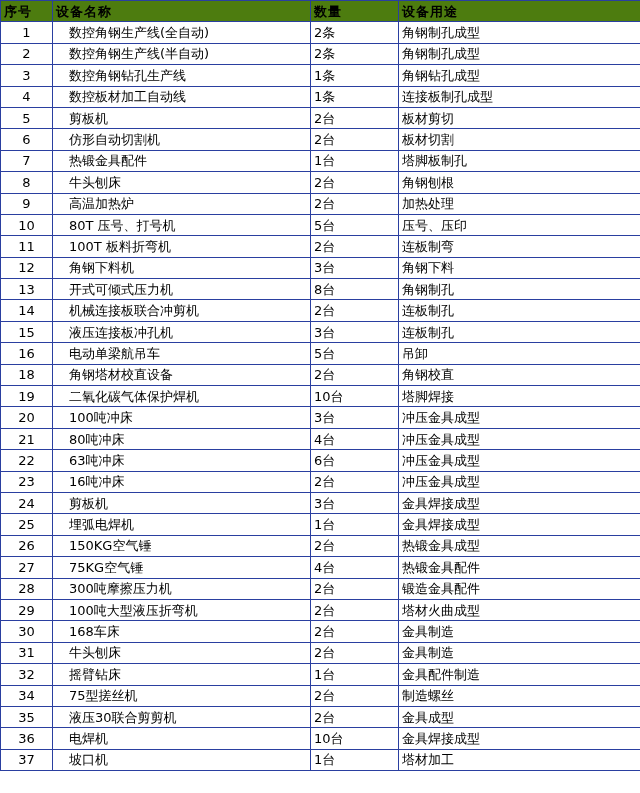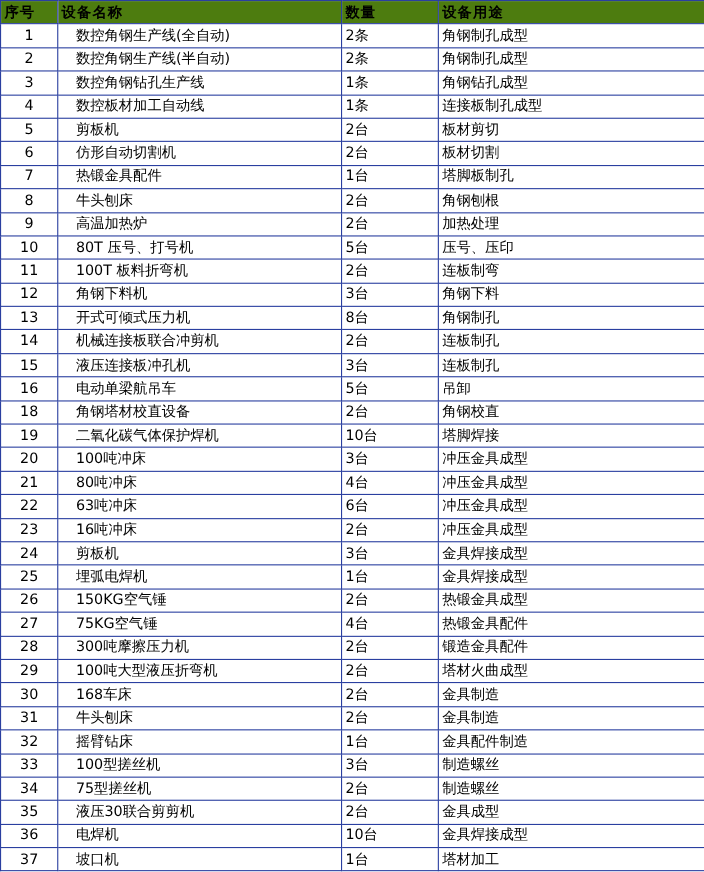--- a/index.html
+++ b/index.html
@@ -261,26 +261,20 @@
           <td class="qty">2台</td>
           <td class="use">金具制造</td>
         </tr>
         <tr>
           <td class="idx">32</td>
           <td class="name">摇臂钻床</td>
           <td class="qty">1台</td>
           <td class="use">金具配件制造</td>
         </tr>
         <tr>
-          <td class="idx">33</td>
-          <td class="name">100型搓丝机</td>
-          <td class="qty">3台</td>
-          <td class="use">制造螺丝</td>
-        </tr>
-        <tr>
           <td class="idx">34</td>
           <td class="name">75型搓丝机</td>
           <td class="qty">2台</td>
           <td class="use">制造螺丝</td>
         </tr>
         <tr>
           <td class="idx">35</td>
           <td class="name">液压30联合剪剪机</td>
           <td class="qty">2台</td>
           <td class="use">金具成型</td>

